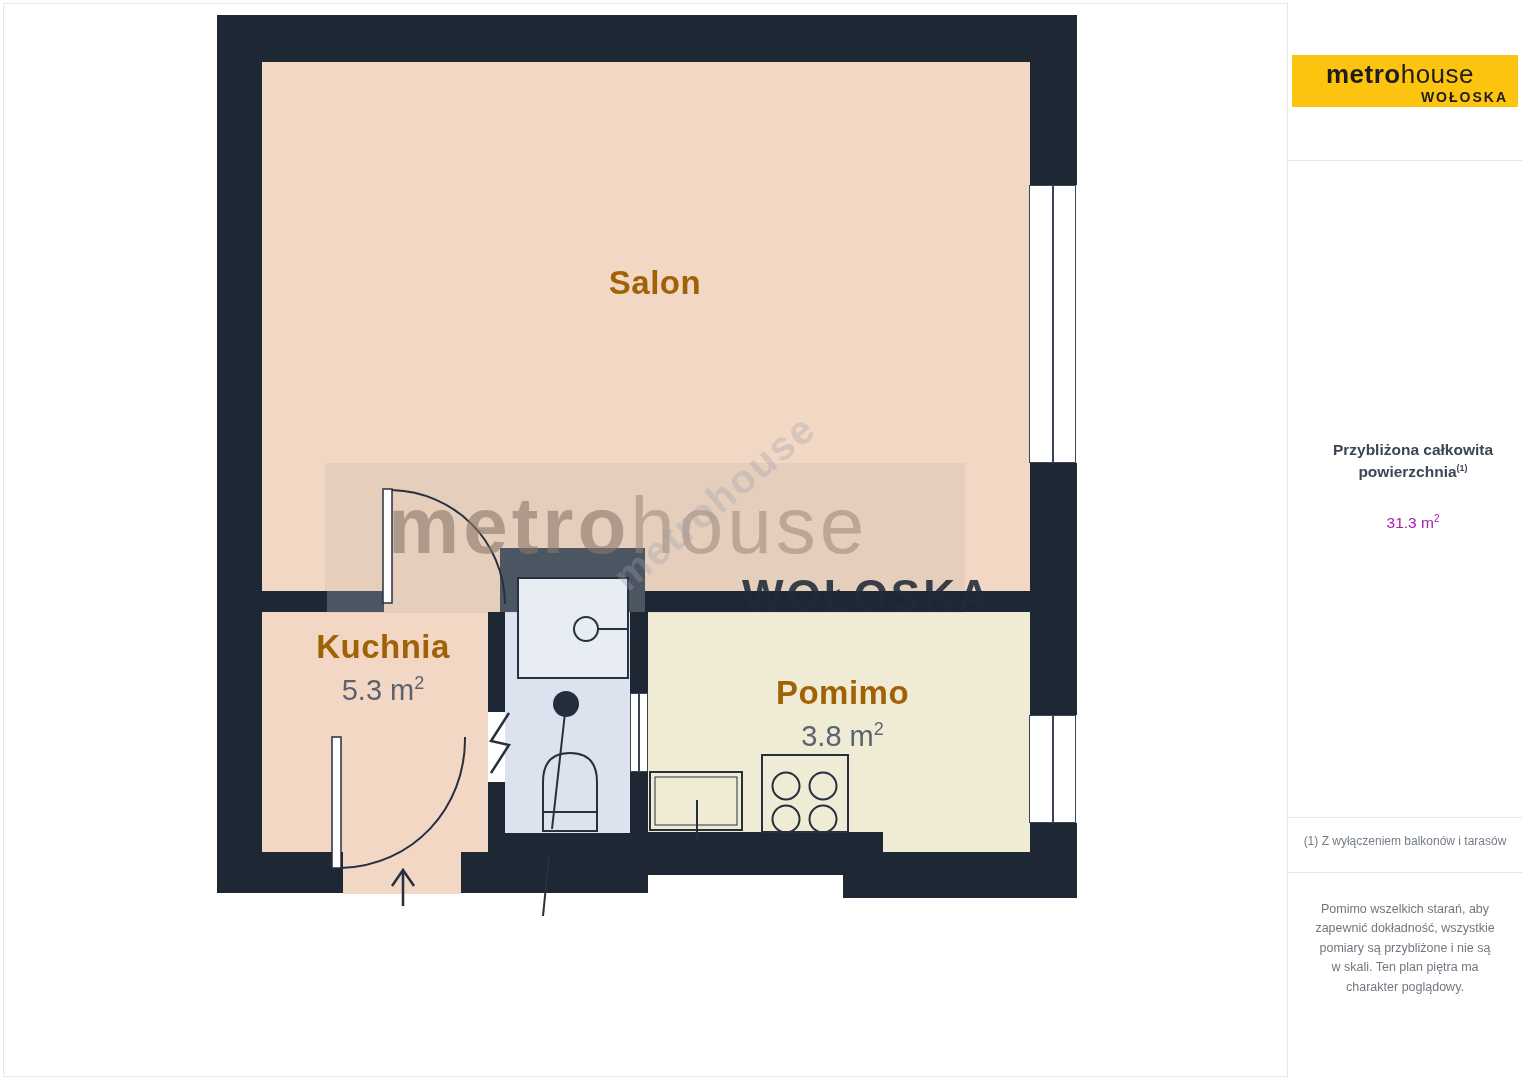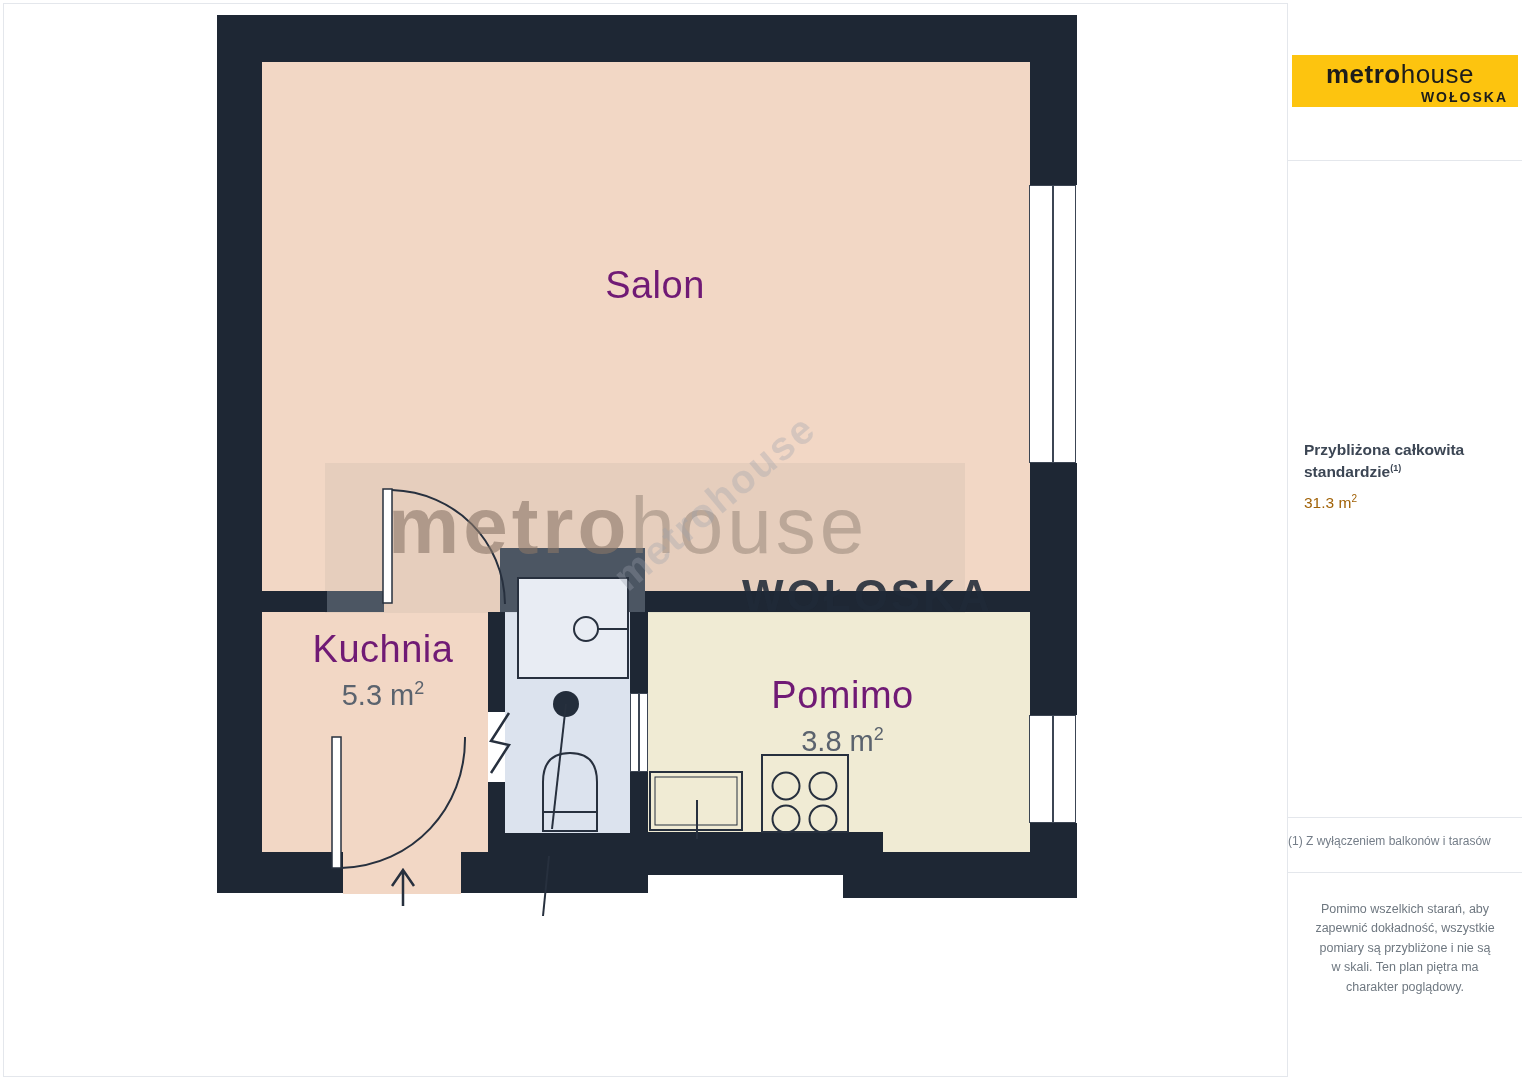--- a/index.html
+++ b/index.html
@@ -18,41 +18,41 @@
   .window .pane{position:absolute;left:50%;top:0;bottom:0;width:2px;margin-left:-1px;background:#3c4553;}
   .fixtures{position:absolute;left:0;top:0;z-index:5;pointer-events:none;}
   
   .wm-main{position:absolute;left:388px;top:486px;z-index:6;font-size:80px;letter-spacing:4px;white-space:nowrap;line-height:1;}
   .wm-main .b{font-weight:800;color:rgba(138,118,103,0.60);}
   .wm-main .l{font-weight:300;color:rgba(148,132,118,0.52);}
   .wm-sub{position:absolute;left:742px;top:574px;z-index:6;font-size:44px;font-weight:700;letter-spacing:3px;color:rgba(32,42,56,0.88);line-height:1;}
   .wm-diag{position:absolute;left:590px;top:480px;z-index:6;font-size:40px;font-weight:600;letter-spacing:2px;color:rgba(155,160,172,0.33);transform:rotate(-40deg);transform-origin:center;white-space:nowrap;}
   
   .rlabel{position:absolute;z-index:7;text-align:center;}
-  .rlabel .rname{font-weight:400;font-size:38px;color:#701a75;letter-spacing:0.5px;}
+  .rlabel .rname{font-weight:700;font-size:33px;color:#a16207;letter-spacing:0.5px;}
   .rlabel .rarea{font-size:29px;color:#5b636e;margin-top:7px;}
   .rlabel .rarea sup{font-size:18px;}
   .callout{position:absolute;left:450px;top:914px;width:180px;height:102px;z-index:7;background:#fff;border:2.5px solid #27303e;border-radius:16px;display:flex;flex-direction:column;align-items:center;justify-content:center;text-align:center;box-sizing:border-box;}
   .callout .rname{font-weight:700;font-size:30px;color:#232e3e;}
   .callout .rarea{font-size:26px;color:#5b636e;margin-top:3px;}
   .callout .rarea sup{font-size:16px;}
   
   .sidebar{position:absolute;left:1287px;top:3px;width:234px;height:1074px;border-left:1px solid #e4e7ec;z-index:8;background:#fff;}
   .sb-divider{position:absolute;left:0;right:0;height:1px;background:#e4e7ec;}
   .logo-box{position:absolute;left:4px;top:52px;width:226px;height:52px;background:#fdc40f;box-sizing:border-box;padding:4px 10px 0 0;text-align:center;}
   .logo-line1{font-size:26px;line-height:30px;color:#1d1d1b;letter-spacing:0.5px;white-space:nowrap;}
   .logo-line1 .b{font-weight:800;}
   .logo-line1 .l{font-weight:300;}
   .logo-line2{font-size:14px;font-weight:700;color:#1d1d1b;letter-spacing:2px;text-align:right;line-height:16px;}
-  .area-block{position:absolute;left:16px;right:0;top:436px;color:#3c4654;}
+  .area-block{position:absolute;left:16px;right:0;top:436px;text-align:center;color:#3c4654;}
   .area-block .t{font-weight:700;font-size:15.5px;line-height:1.45;}
   .area-block .t sup{font-size:9px;}
-  .area-block .v{font-size:15.5px;color:#a16207;margin-top:9px;}
+  .area-block .v{font-size:15.5px;color:#a21caf;margin-top:29px;}
   .area-block .v sup{font-size:10px;}
-  .fn-text{position:absolute;left:0;right:0;top:831px;font-size:12px;color:#747d88;}
+  .fn-text{position:absolute;left:0;right:0;top:831px;text-align:center;font-size:12px;color:#747d88;}
   .disc{position:absolute;left:14px;right:14px;top:869px;text-align:center;color:#6f7881;font-size:12.5px;line-height:1.55;}
   .disc p{margin:12px;}
   .disc .p1{margin-top:28px;}
   .disc .p2{margin-top:20px;}
 </style>
 </head>
 <body>
 
 <div class="frame"></div>
 
@@ -150,21 +150,21 @@
 <aside class="sidebar">
   <div class="logo-box">
     <div class="logo-line1"><span class="b">metro</span><span class="l">house</span></div>
     <div class="logo-line2">WOŁOSKA</div>
   </div>
   <div class="sb-divider" style="top:157px;"></div>
 
   <div class="area-block">
     <div class="t">
       <span>Przybliżona całkowita</span><br>
-      <span>standardzie</span><sup>(1)</sup>
+      <span>powierzchnia</span><sup>(1)</sup>
     </div>
     <div class="v"><span>31.3 m</span><sup>2</sup></div>
   </div>
 
   <div class="sb-divider" style="top:814px;"></div>
   <div class="fn-text">(1) Z wyłączeniem balkonów i tarasów</div>
   <div class="sb-divider" style="top:869px;"></div>
 
   <div class="disc">
     <p class="p1">Pomimo wszelkich starań, aby zapewnić dokładność, wszystkie pomiary są przybliżone i nie są w skali. Ten plan piętra ma charakter poglądowy.</p>

